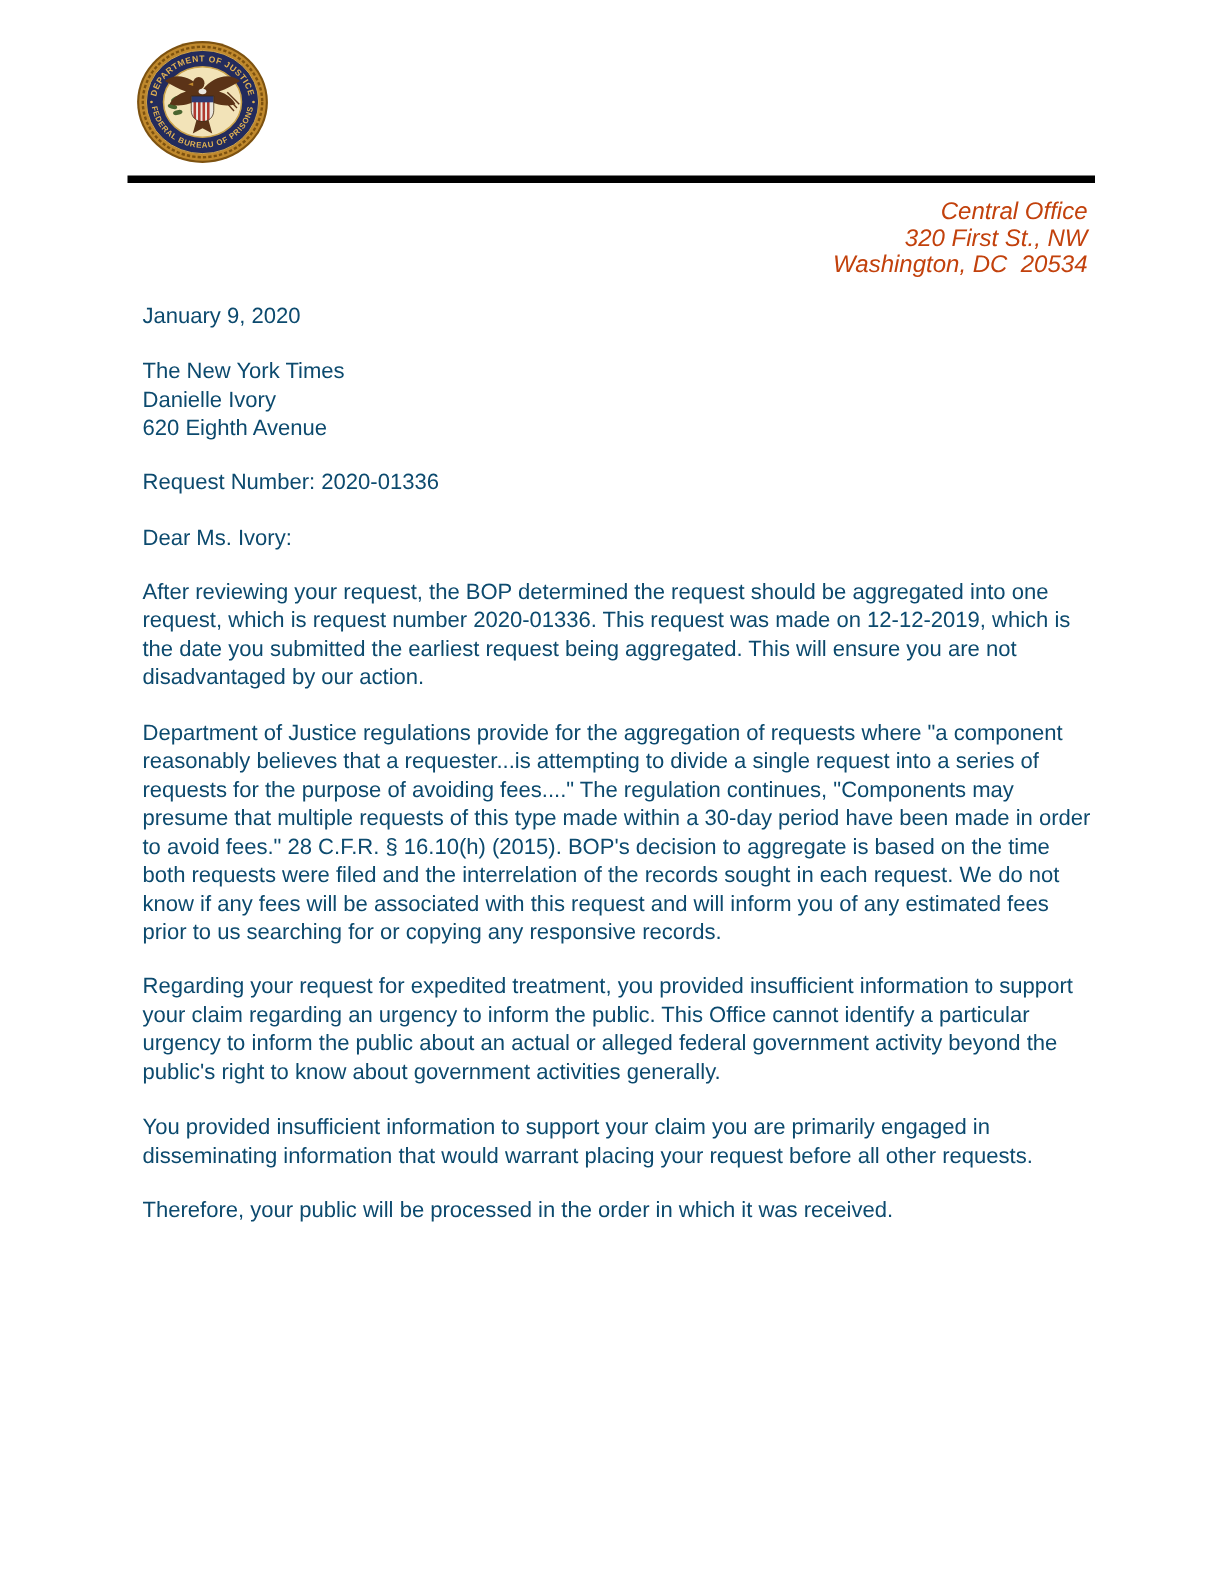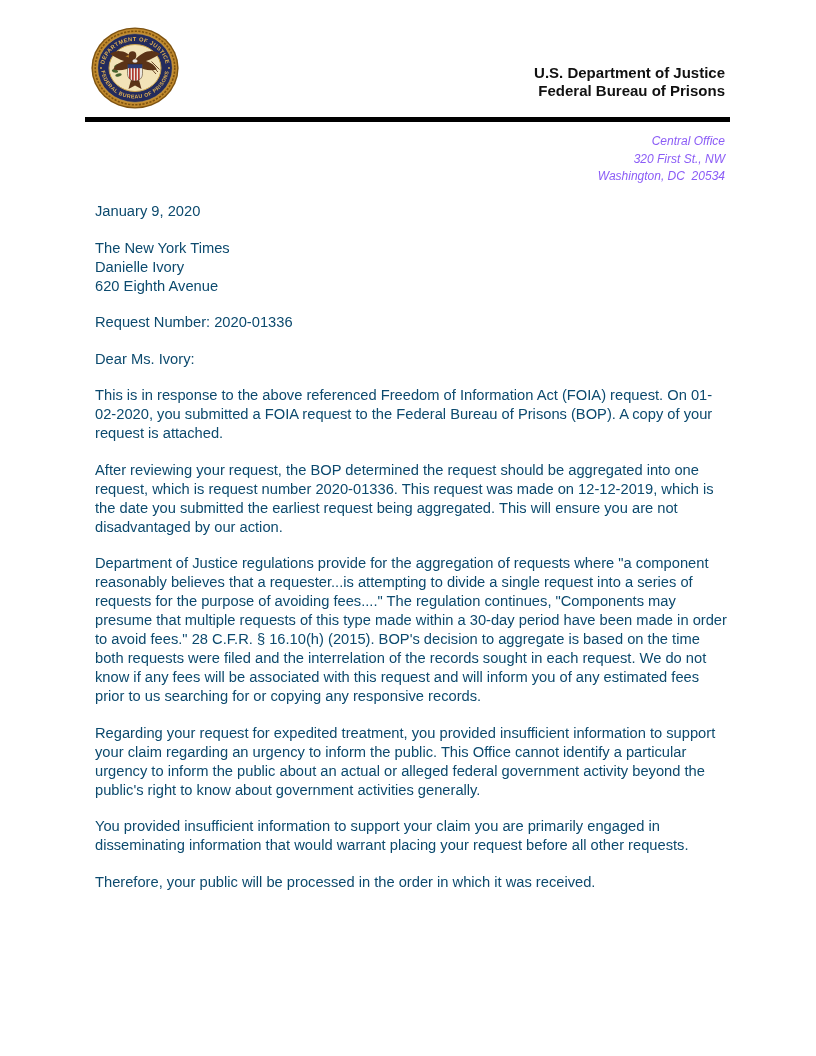--- a/index.html
+++ b/index.html
@@ -36,23 +36,23 @@
     width: 645px;
     height: 5px;
     background: #000000;
   }
   .office {
     position: absolute;
     top: 133px;
     right: 91px;
     text-align: right;
     font-style: italic;
-    font-size: 12px;
+    font-size: 16px;
     line-height: 17.5px;
-    color: #8b5cf6;
+    color: #c2410c;
   }
   .letter-body {
     position: absolute;
     left: 95px;
     top: 202px;
     width: 635px;
     font-size: 14.7px;
     line-height: 19px;
     color: #0c4a6e;
   }
@@ -113,24 +113,20 @@
         <rect x="38" y="41" width="1.7" height="13" fill="#b03a30"></rect>
         <rect x="41" y="41" width="1.7" height="13" fill="#b03a30"></rect>
         <rect x="44" y="41" width="1.7" height="13" fill="#b03a30"></rect>
         <rect x="47" y="41" width="1.7" height="13" fill="#b03a30"></rect>
         <rect x="36.5" y="37" width="15" height="4.2" fill="#2c3a73"></rect>
       </g>
       <path d="M36.5,37 h15 v9.5 c0,4.8 -3.4,7.5 -7.5,7.5 c-4.1,0 -7.5,-2.7 -7.5,-7.5 Z" fill="none" stroke="#3a2410" stroke-width="0.5"></path>
     </g>
   </svg>
 
-  <div class="agency">
-    <div>U.S. Department of Justice</div>
-    <div>Federal Bureau of Prisons</div>
-  </div>
 
   <div class="header-rule"></div>
 
   <div class="office">
     <div class="prewrap">Central Office</div>
     <div class="prewrap">320 First St., NW</div>
     <div class="prewrap">Washington, DC  20534</div>
   </div>
 
   <div class="letter-body">
@@ -139,21 +135,20 @@
     <div class="addr">
       <div class="prewrap">The New York Times</div>
       <div class="prewrap">Danielle Ivory</div>
       <div class="prewrap">620 Eighth Avenue</div>
     </div>
 
     <p>Request Number: 2020-01336</p>
 
     <p>Dear Ms. Ivory:</p>
 
-    <p>This is in response to the above referenced Freedom of Information Act (FOIA) request. On 01-02-2020, you submitted a FOIA request to the Federal Bureau of Prisons (BOP). A copy of your request is attached.</p>
     <p>After reviewing your request, the BOP determined the request should be aggregated into one request, which is request number 2020-01336. This request was made on 12-12-2019, which is the date you submitted the earliest request being aggregated. This will ensure you are not disadvantaged by our action.</p>
     <p>Department of Justice regulations provide for the aggregation of requests where "a component reasonably believes that a requester...is attempting to divide a single request into a series of requests for the purpose of avoiding fees...." The regulation continues, "Components may presume that multiple requests of this type made within a 30-day period have been made in order to avoid fees." 28 C.F.R. § 16.10(h) (2015). BOP's decision to aggregate is based on the time both requests were filed and the interrelation of the records sought in each request. We do not know if any fees will be associated with this request and will inform you of any estimated fees prior to us searching for or copying any responsive records.</p>
     <p>Regarding your request for expedited treatment, you provided insufficient information to support your claim regarding an urgency to inform the public. This Office cannot identify a particular urgency to inform the public about an actual or alleged federal government activity beyond the public's right to know about government activities generally.</p>
     <p>You provided insufficient information to support your claim you are primarily engaged in disseminating information that would warrant placing your request before all other requests.</p>
     <p>Therefore, your public will be processed in the order in which it was received.</p>
   </div>
 
 </div>
 
 </body></html>

